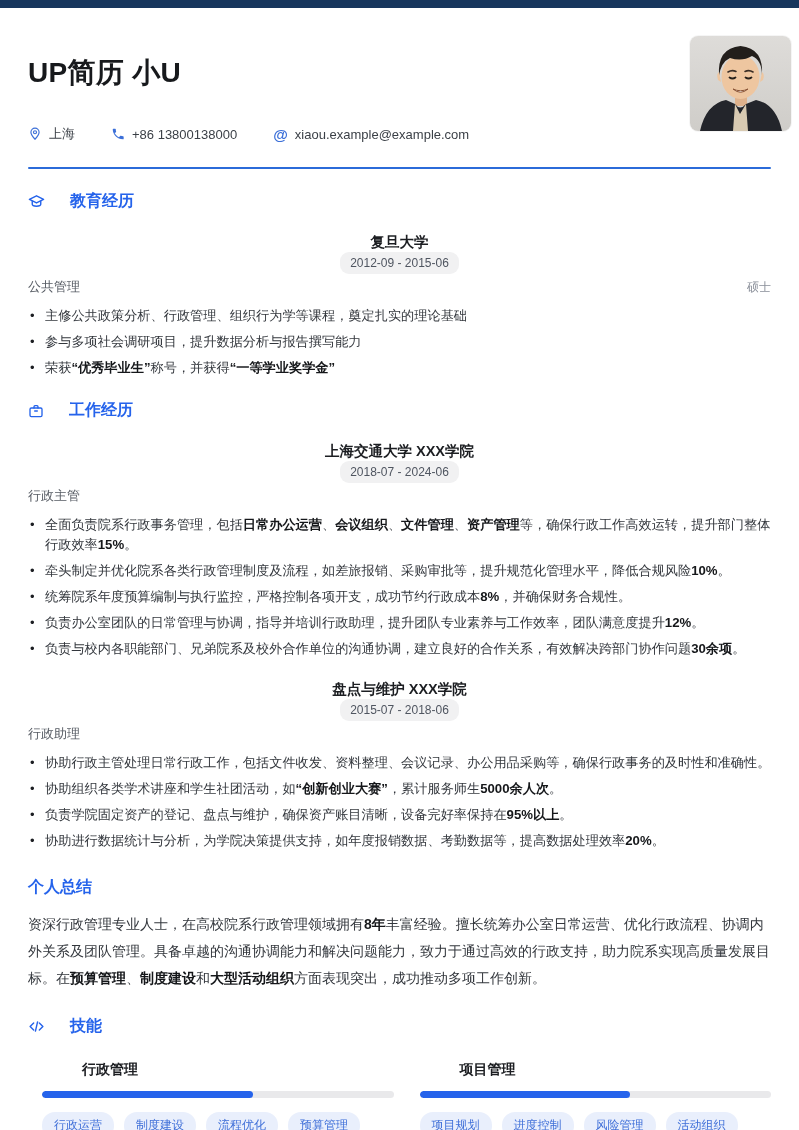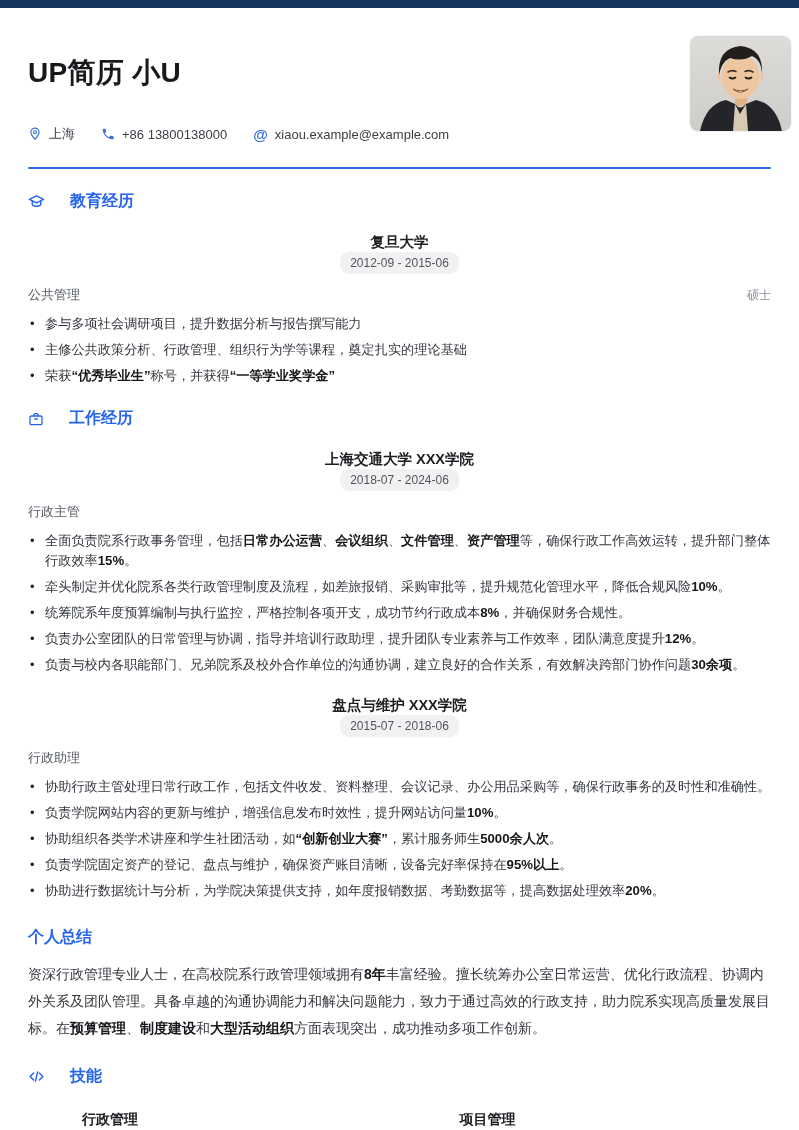--- a/index.html
+++ b/index.html
@@ -11,35 +11,35 @@
   html,body{margin:0;padding:0;}
   body{
     width:799px;height:1130px;overflow:hidden;background:#ffffff;
     font-family:"Liberation Sans","DejaVu Sans",sans-serif;color:#33373d;
     position:relative;
   }
   .topbar{height:8px;background:var(--topbar);}
   .page{padding:0 28px;position:relative;}
   .name{font-size:28px;font-weight:700;color:#17191c;margin:0;padding-top:46px;letter-spacing:.3px;}
   .photo{position:absolute;top:28px;right:8px;width:101px;height:95px;border-radius:8px;overflow:hidden;box-shadow:0 0 0 1px rgba(0,0,0,.04);}
-  .contact{display:flex;gap:26px;align-items:center;margin-top:33px;font-size:13px;color:#3a3f46;}
+  .contact{display:flex;gap:36px;align-items:center;margin-top:33px;font-size:13px;color:#3a3f46;}
   .contact .citem{display:flex;align-items:center;gap:7px;}
   .cicon{display:flex;align-items:center;color:#3b6fd8;}
   .cicon svg{display:block;}
   .at-glyph{font-size:15px;font-weight:600;color:#3b6fd8;line-height:1;}
   .divider{height:2px;background:var(--divider);margin-top:24px;border-radius:1px;}
   .sec{margin-top:22px;}
   .sec-head{display:flex;align-items:center;gap:25px;color:var(--accent);font-weight:700;font-size:16px;}
   .sec-head .sicon{display:flex;align-items:center;}
   .sec-head .sicon svg{display:block;}
   .entry{margin-top:21px;}
   .entry-head{display:flex;justify-content:space-between;align-items:center;flex-direction:column;}
   .entry-title{font-size:14.5px;font-weight:700;color:#1c1e22;}
   .badge{background:var(--badge-bg);color:var(--badge-text);font-size:12px;padding:4px 10px;border-radius:9px;white-space:nowrap;}
-  .entry-sub{display:flex;justify-content:space-between;align-items:center;font-size:13px;color:#565b63;margin-top:12px;gap:21px;}
+  .entry-sub{display:flex;justify-content:space-between;align-items:center;font-size:13px;color:#565b63;margin-top:4px;gap:21px;}
   .degree{color:#8a8f99;font-size:12px;}
   ul.bullets{list-style:none;margin:10px 0 0 0;padding:0;}
   .bullets li{position:relative;padding-left:17px;font-size:13.2px;line-height:20px;color:#33373d;margin-bottom:6px;}
   .edu .bullets li{margin-bottom:6px;}
   .bullets li::before{content:"\2022";position:absolute;left:2px;top:0;color:#1c1e22;font-size:13px;}
   .b{font-weight:700;color:#15171a;}
   .summary-p{font-size:14px;line-height:27px;color:#33373d;margin-top:13px;}
   .skills-grid{display:grid;grid-template-columns:1fr 1fr;column-gap:26px;row-gap:26px;margin-top:24px;padding-left:14px;}
   .skill-name{font-size:14px;font-weight:700;color:#1c1e22;margin-left:40px;}
   .track{height:7px;background:var(--track);border-radius:4px;margin-top:12px;overflow:hidden;}
@@ -120,22 +120,22 @@
         <div class="entry">
           <div class="entry-head">
             <span class="entry-title">复旦大学</span>
             <span class="badge">2012-09 - 2015-06</span>
           </div>
           <div class="entry-sub">
             <span>公共管理</span>
             <span class="degree">硕士</span>
           </div>
           <ul class="bullets">
+            <li><span>主修公共政策分析、行政管理、组织行为学等课程，奠定扎实的理论基础</span></li>
             <li><span>参与多项社会调研项目，提升数据分析与报告撰写能力</span></li>
-            <li><span>主修公共政策分析、行政管理、组织行为学等课程，奠定扎实的理论基础</span></li>
             <li><span>荣获</span><span class="b">“优秀毕业生”</span><span>称号，并获得</span><span class="b">“一等学业奖学金”</span></li>
           </ul>
         </div>
       </div>
   </div>
 
   <div class="sec work">
     <div class="sec-head">
       <span class="sicon">
         <svg width="16" height="16" viewBox="0 0 24 24" fill="none" stroke="#2563eb" stroke-width="2" stroke-linecap="round" stroke-linejoin="round">
@@ -166,21 +166,20 @@
         <div class="entry">
           <div class="entry-head">
             <span class="entry-title">盘点与维护 XXX学院</span>
             <span class="badge">2015-07 - 2018-06</span>
           </div>
           <div class="entry-sub">
             <span>行政助理</span>
           </div>
           <ul class="bullets">
             <li><span>协助行政主管处理日常行政工作，包括文件收发、资料整理、会议记录、办公用品采购等，确保行政事务的及时性和准确性。</span></li>
-            <li><span>负责学院网站内容的更新与维护，增强信息发布时效性，提升网站访问量</span><span class="b">10%</span><span>。</span></li>
             <li><span>协助组织各类学术讲座和学生社团活动，如</span><span class="b">“创新创业大赛”</span><span>，累计服务师生</span><span class="b">5000余人次</span><span>。</span></li>
             <li><span>负责学院固定资产的登记、盘点与维护，确保资产账目清晰，设备完好率保持在</span><span class="b">95%以上</span><span>。</span></li>
             <li><span>协助进行数据统计与分析，为学院决策提供支持，如年度报销数据、考勤数据等，提高数据处理效率</span><span class="b">20%</span><span>。</span></li>
           </ul>
         </div>
       </div>
   </div>
 
   <div class="sec summary" style="margin-top:26px;">
     <div class="sec-head">

